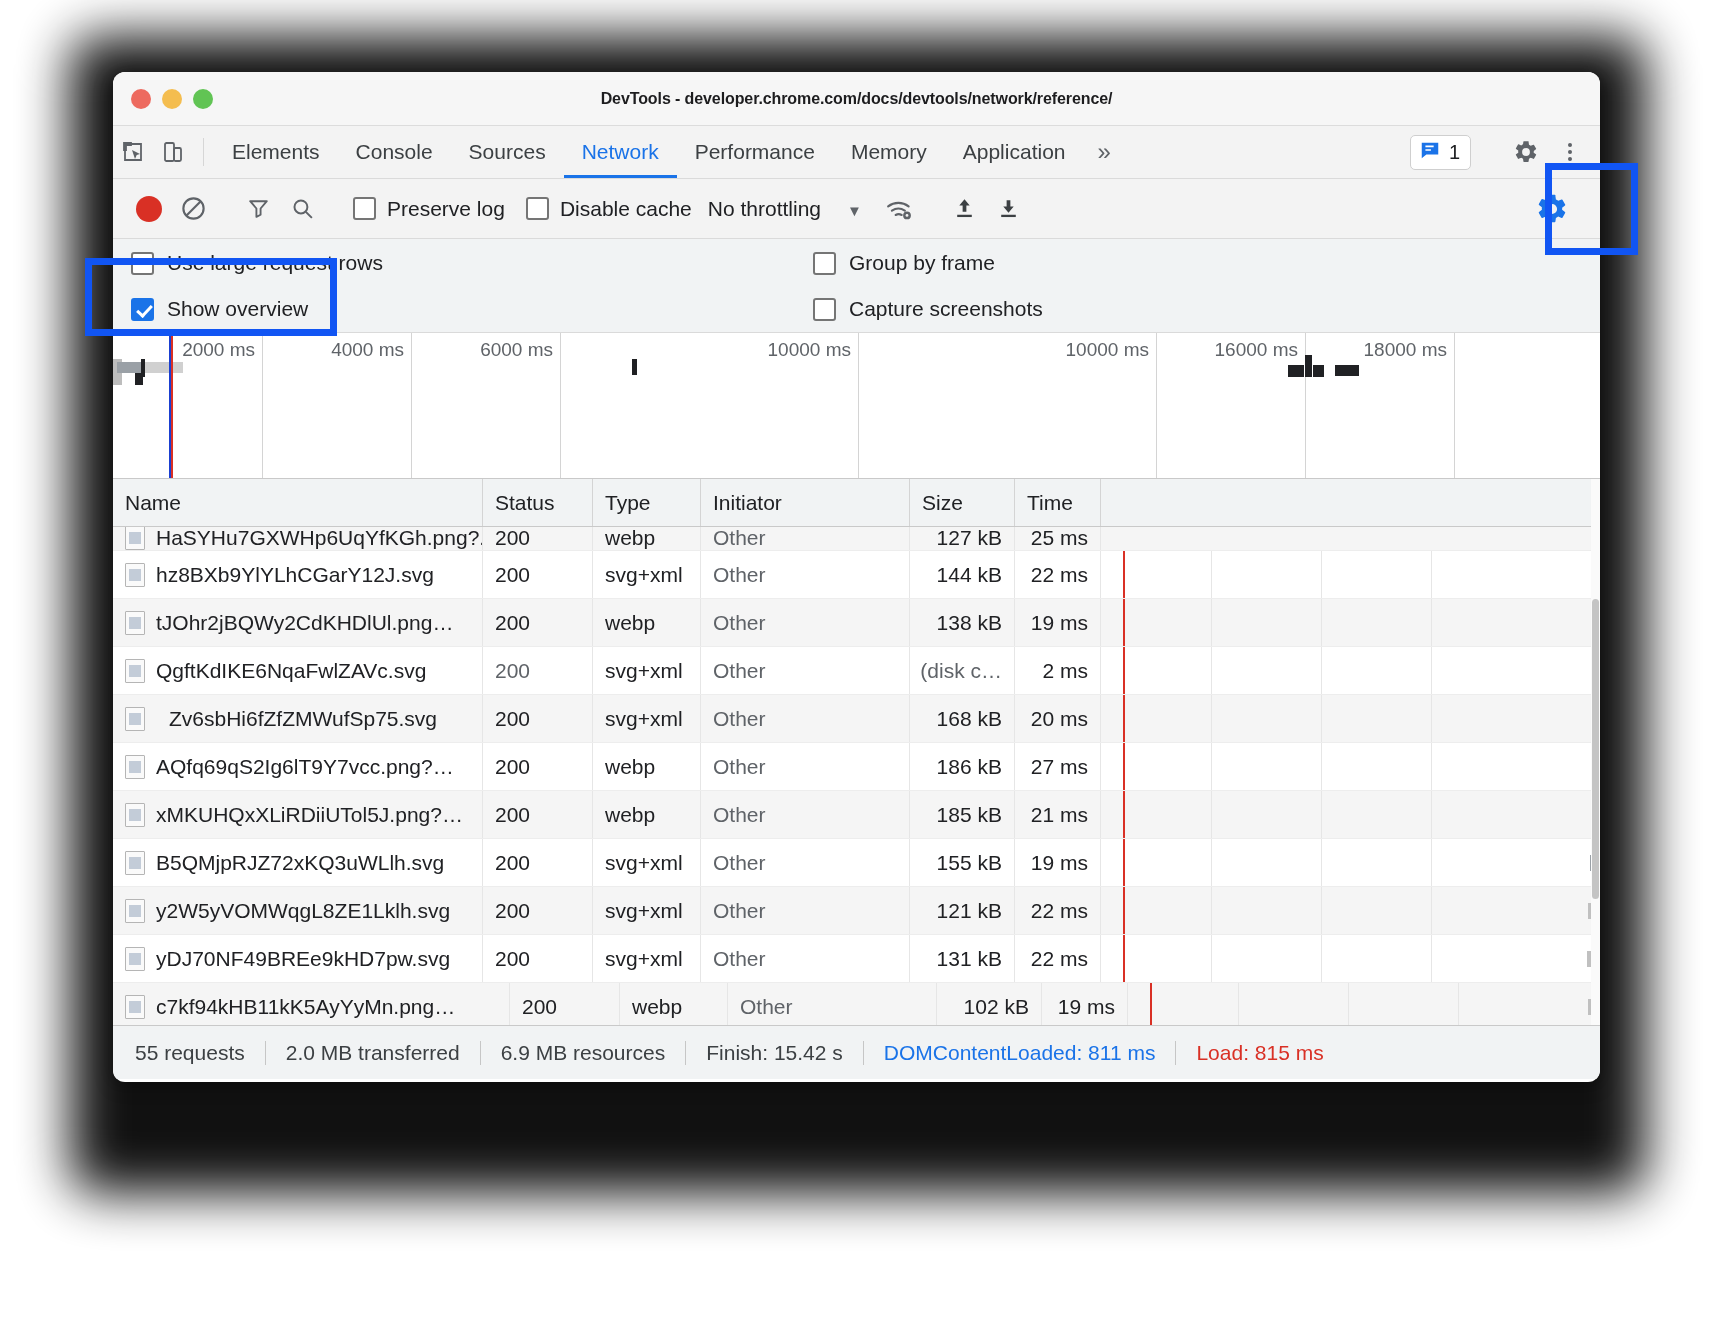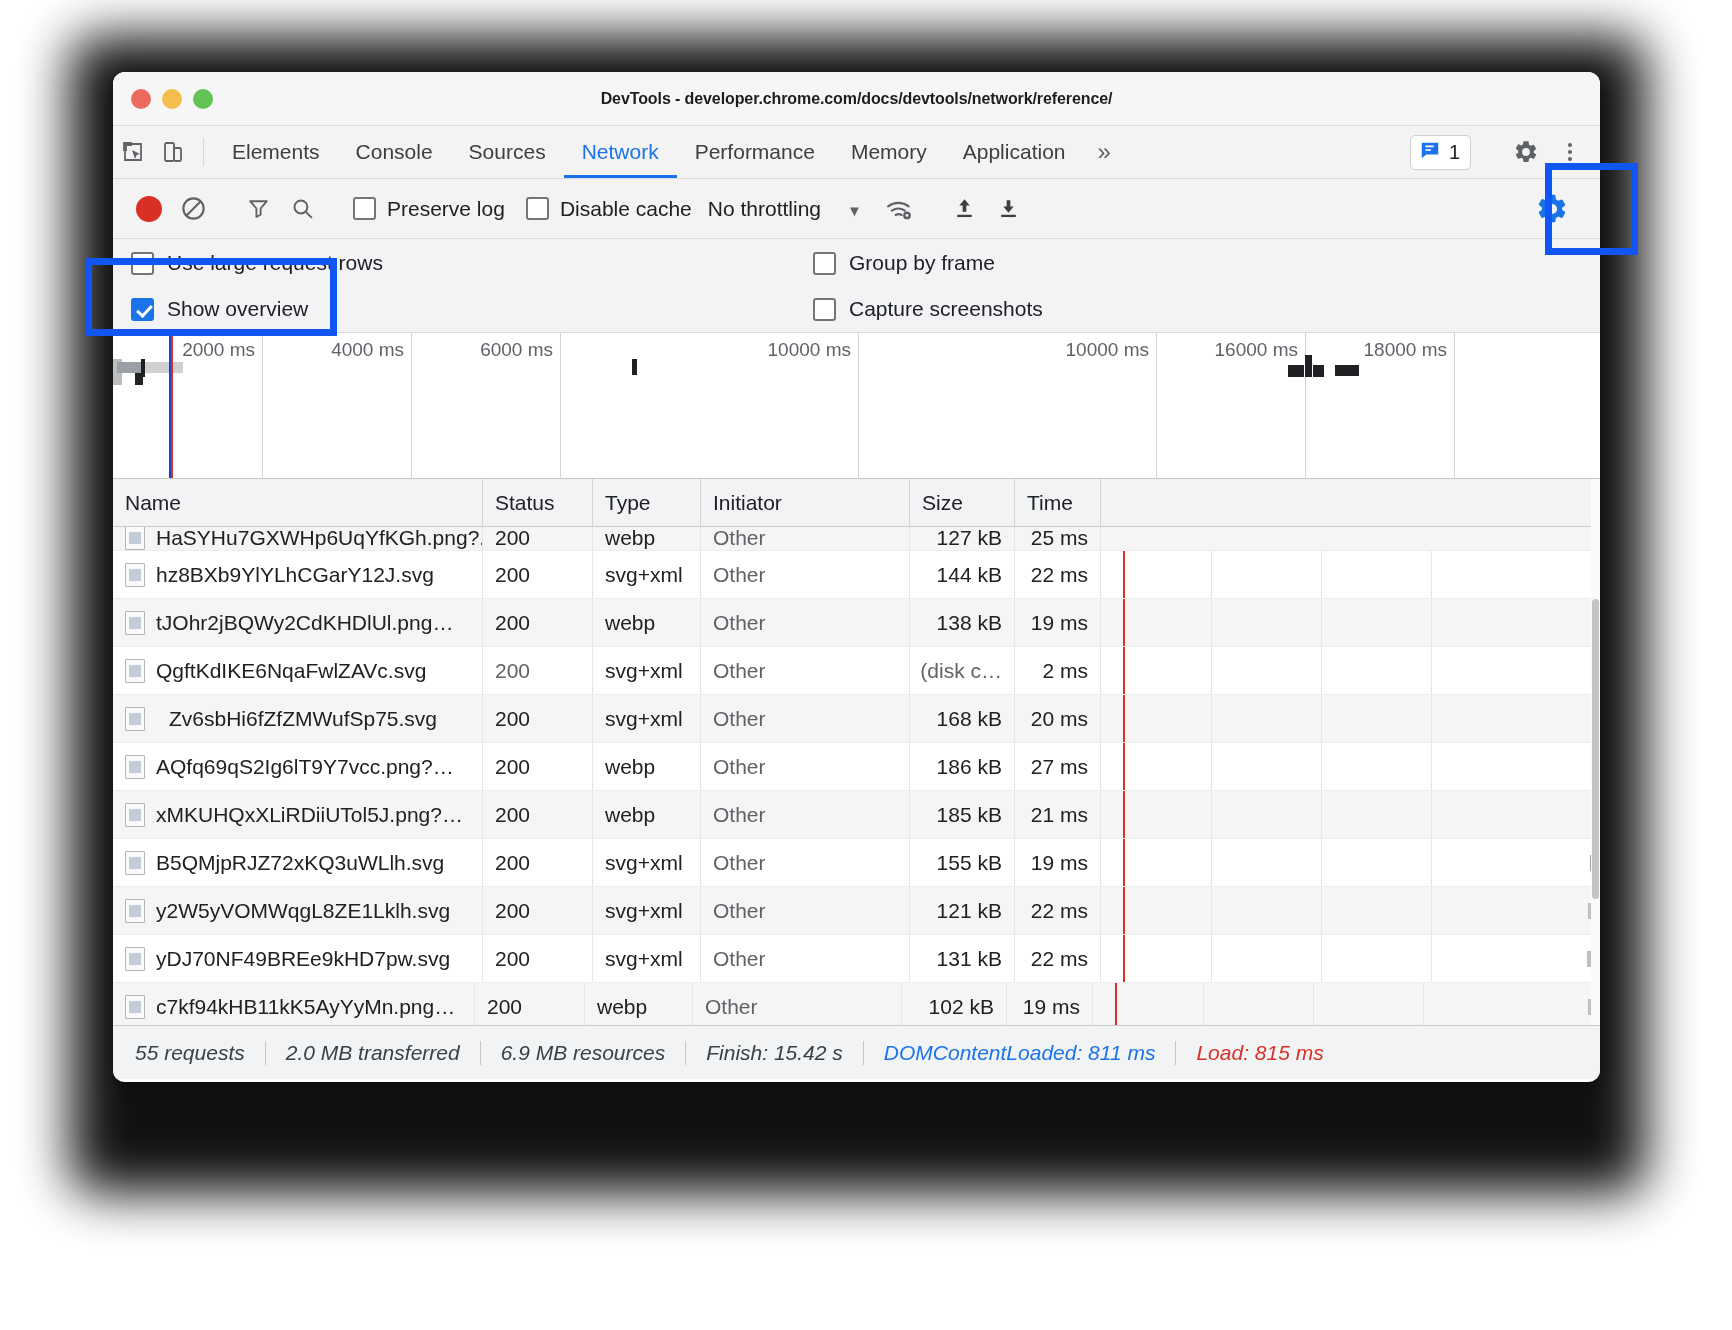--- a/index.html
+++ b/index.html
@@ -214,21 +214,21 @@
   .wf-gl { position: absolute; top: 0; bottom: 0; width: 1px; background: #e6e6e6; }
   .wf-red { position: absolute; top: 0; bottom: 0; width: 2px; background: #d93025; }
   .wf-chunk { position: absolute; top: 16px; height: 16px; }
   
   .statusbar {
     height: 54px;
     background: #f1f3f4;
     border-top: 1px solid #c9c9c9;
     display: flex; align-items: center;
     padding-left: 22px;
-    font-size: 21px; color: #3c4043; font-style: italic;
+    font-size: 21px; color: #3c4043;
   }
   .sb-item { padding: 0 20px; border-right: 1px solid #c6c6c6; white-space: nowrap; }
   .sb-item:first-child { padding-left: 0; }
   .sb-item.last { border-right: none; }
   .sb-blue { color: #1a73e8; }
   .sb-red { color: #d93025; }
   
   .hl {
     position: absolute;
     border: 7px solid #1155f3;
@@ -687,21 +687,21 @@
               <div class="wf-gl" style="left:110px;"></div>
                 <div class="wf-gl" style="left:220px;"></div>
                 <div class="wf-gl" style="left:330px;"></div>
             </div>
             <div class="wf-red" style="left:22px;"></div>
             <div class="wf-chunk" style="right:9px;width:4px;background:#c0c0c0;"></div>
           </div>
         </div>
 
         <div class="row alt">
-          <div class="cell name" style="width:362px;">
+          <div class="cell name" style="width:397px;">
             <span class="doc-ico"></span>
             <span>c7kf94kHB11kK5AyYyMn.png…</span>
           </div>
           <div class="cell" style="width:110px;">200</div>
           <div class="cell" style="width:108px;">webp</div>
           <div class="cell muted" style="width:209px;">Other</div>
           <div class="cell num" style="width:105px;">102 kB</div>
           <div class="cell num" style="width:86px;">19 ms</div>
           <div class="cell wf">
             <div class="wf-grid">

